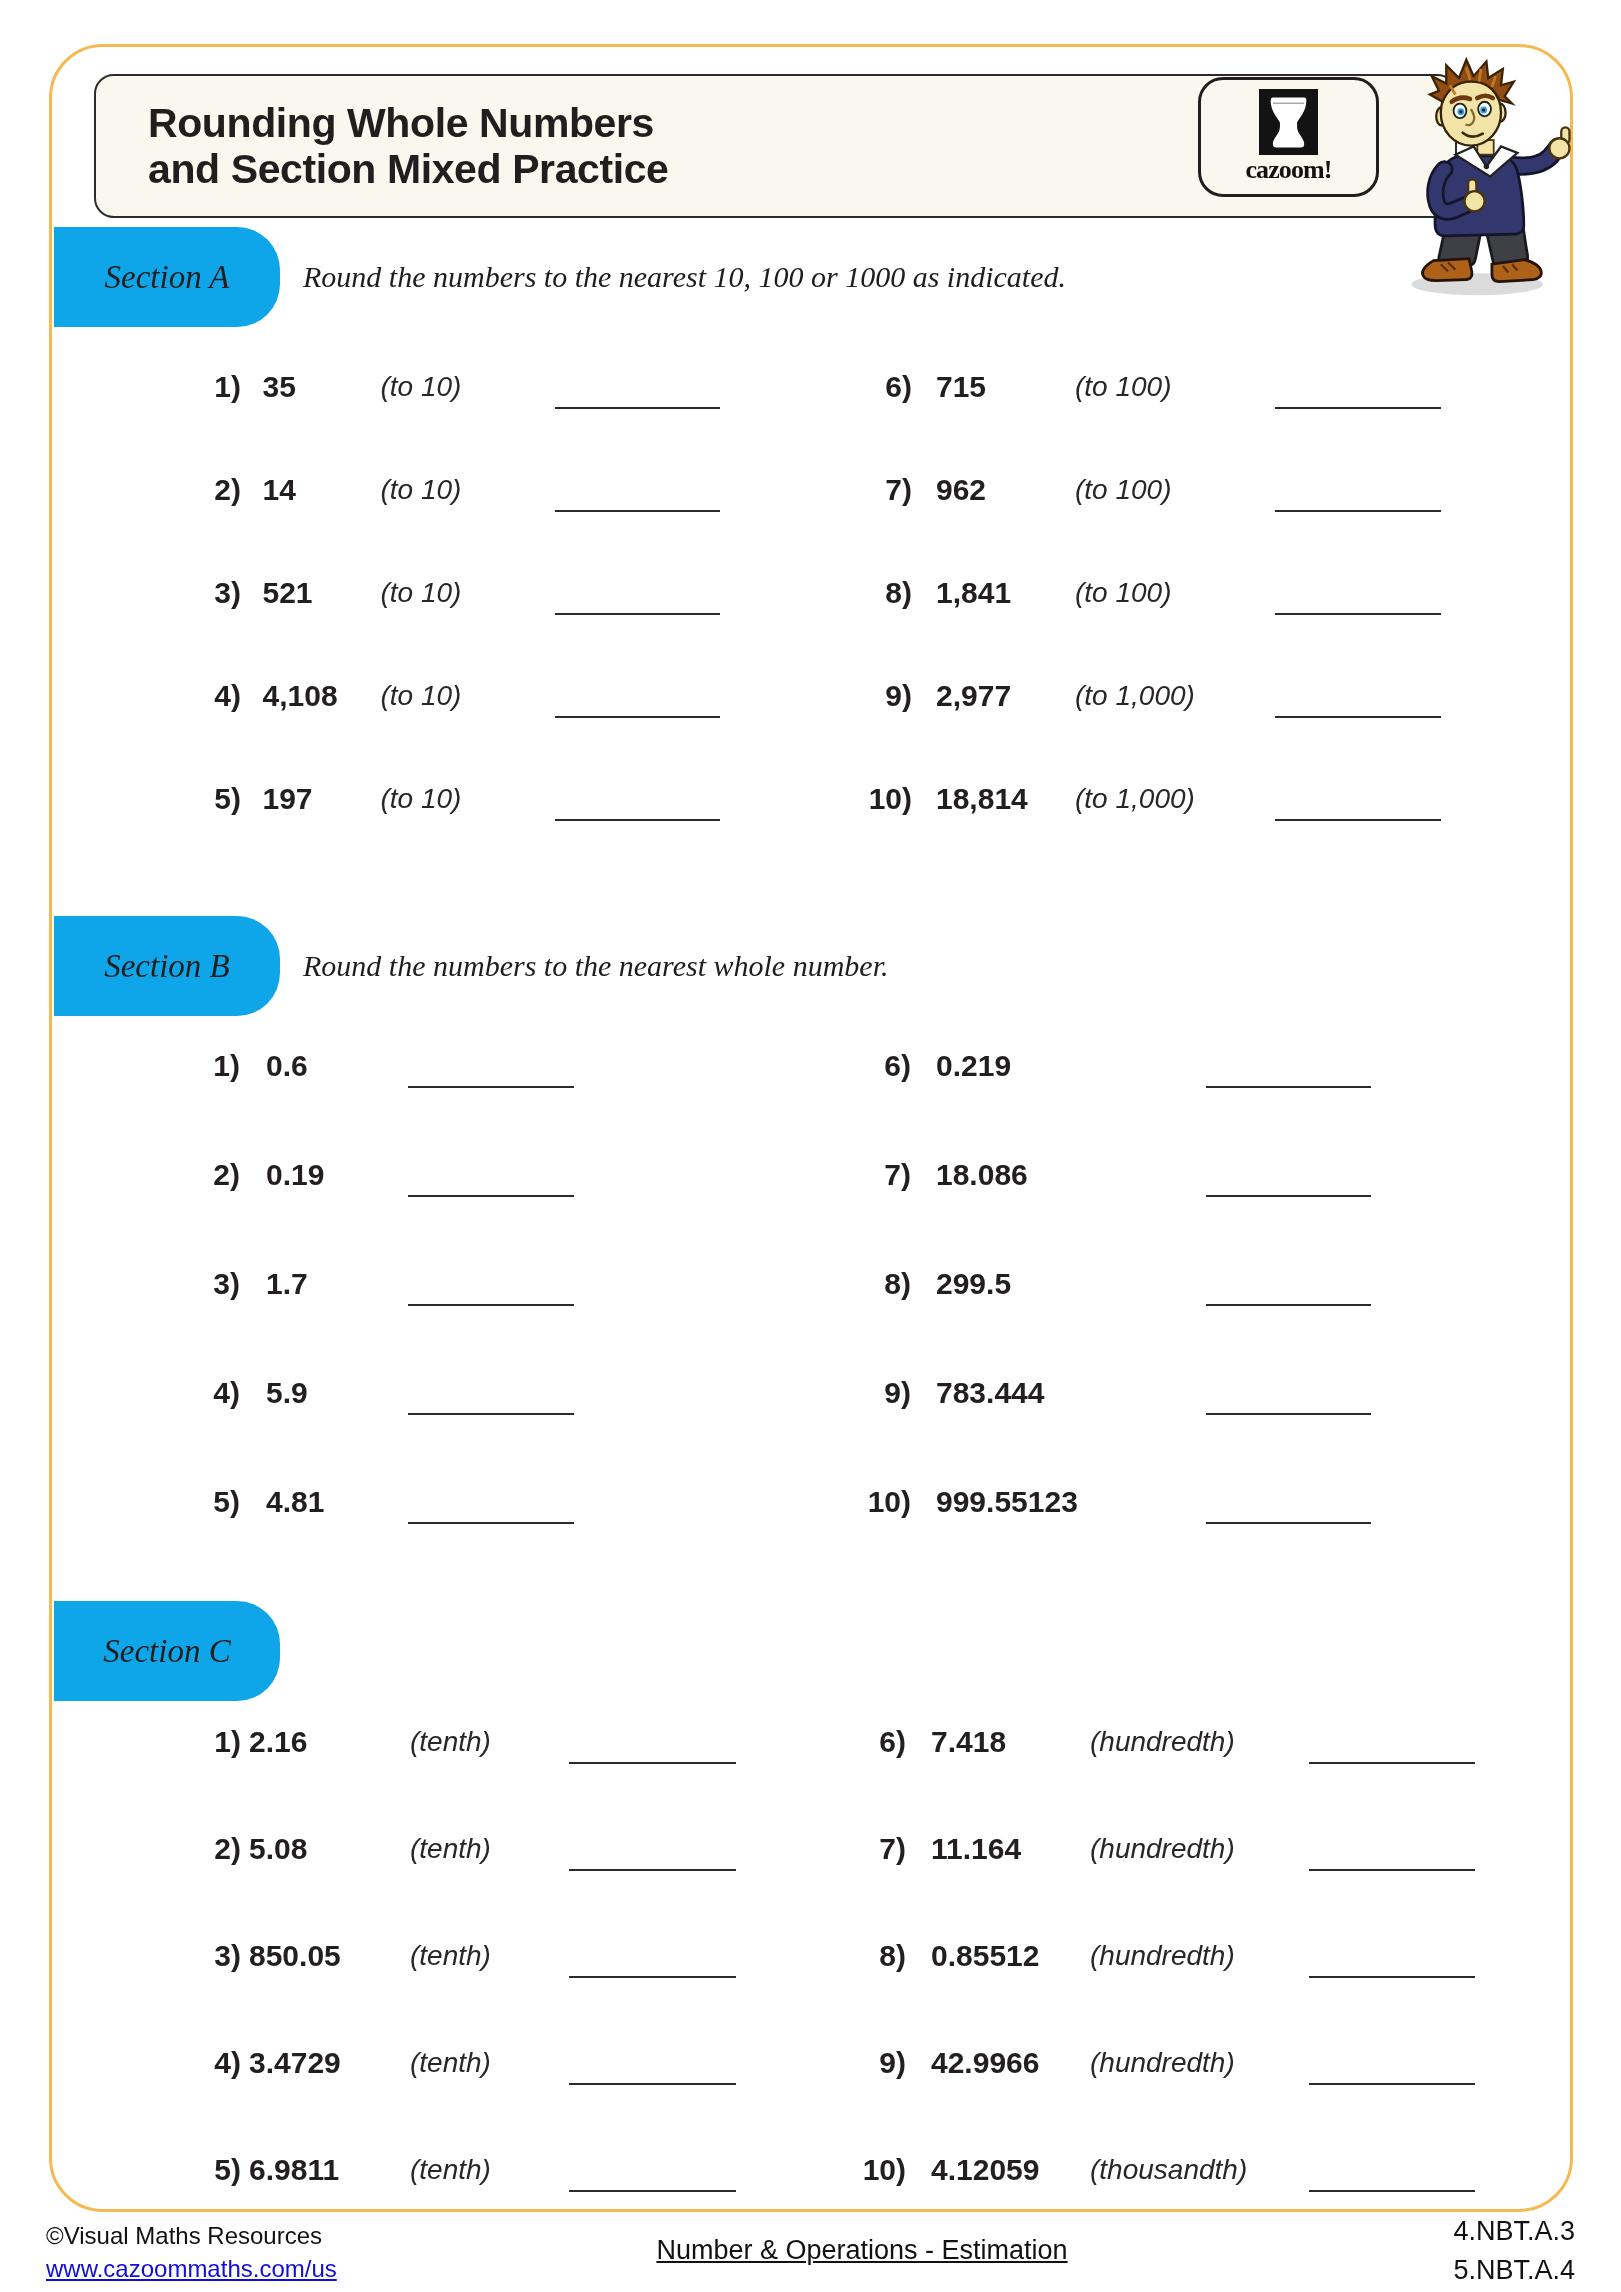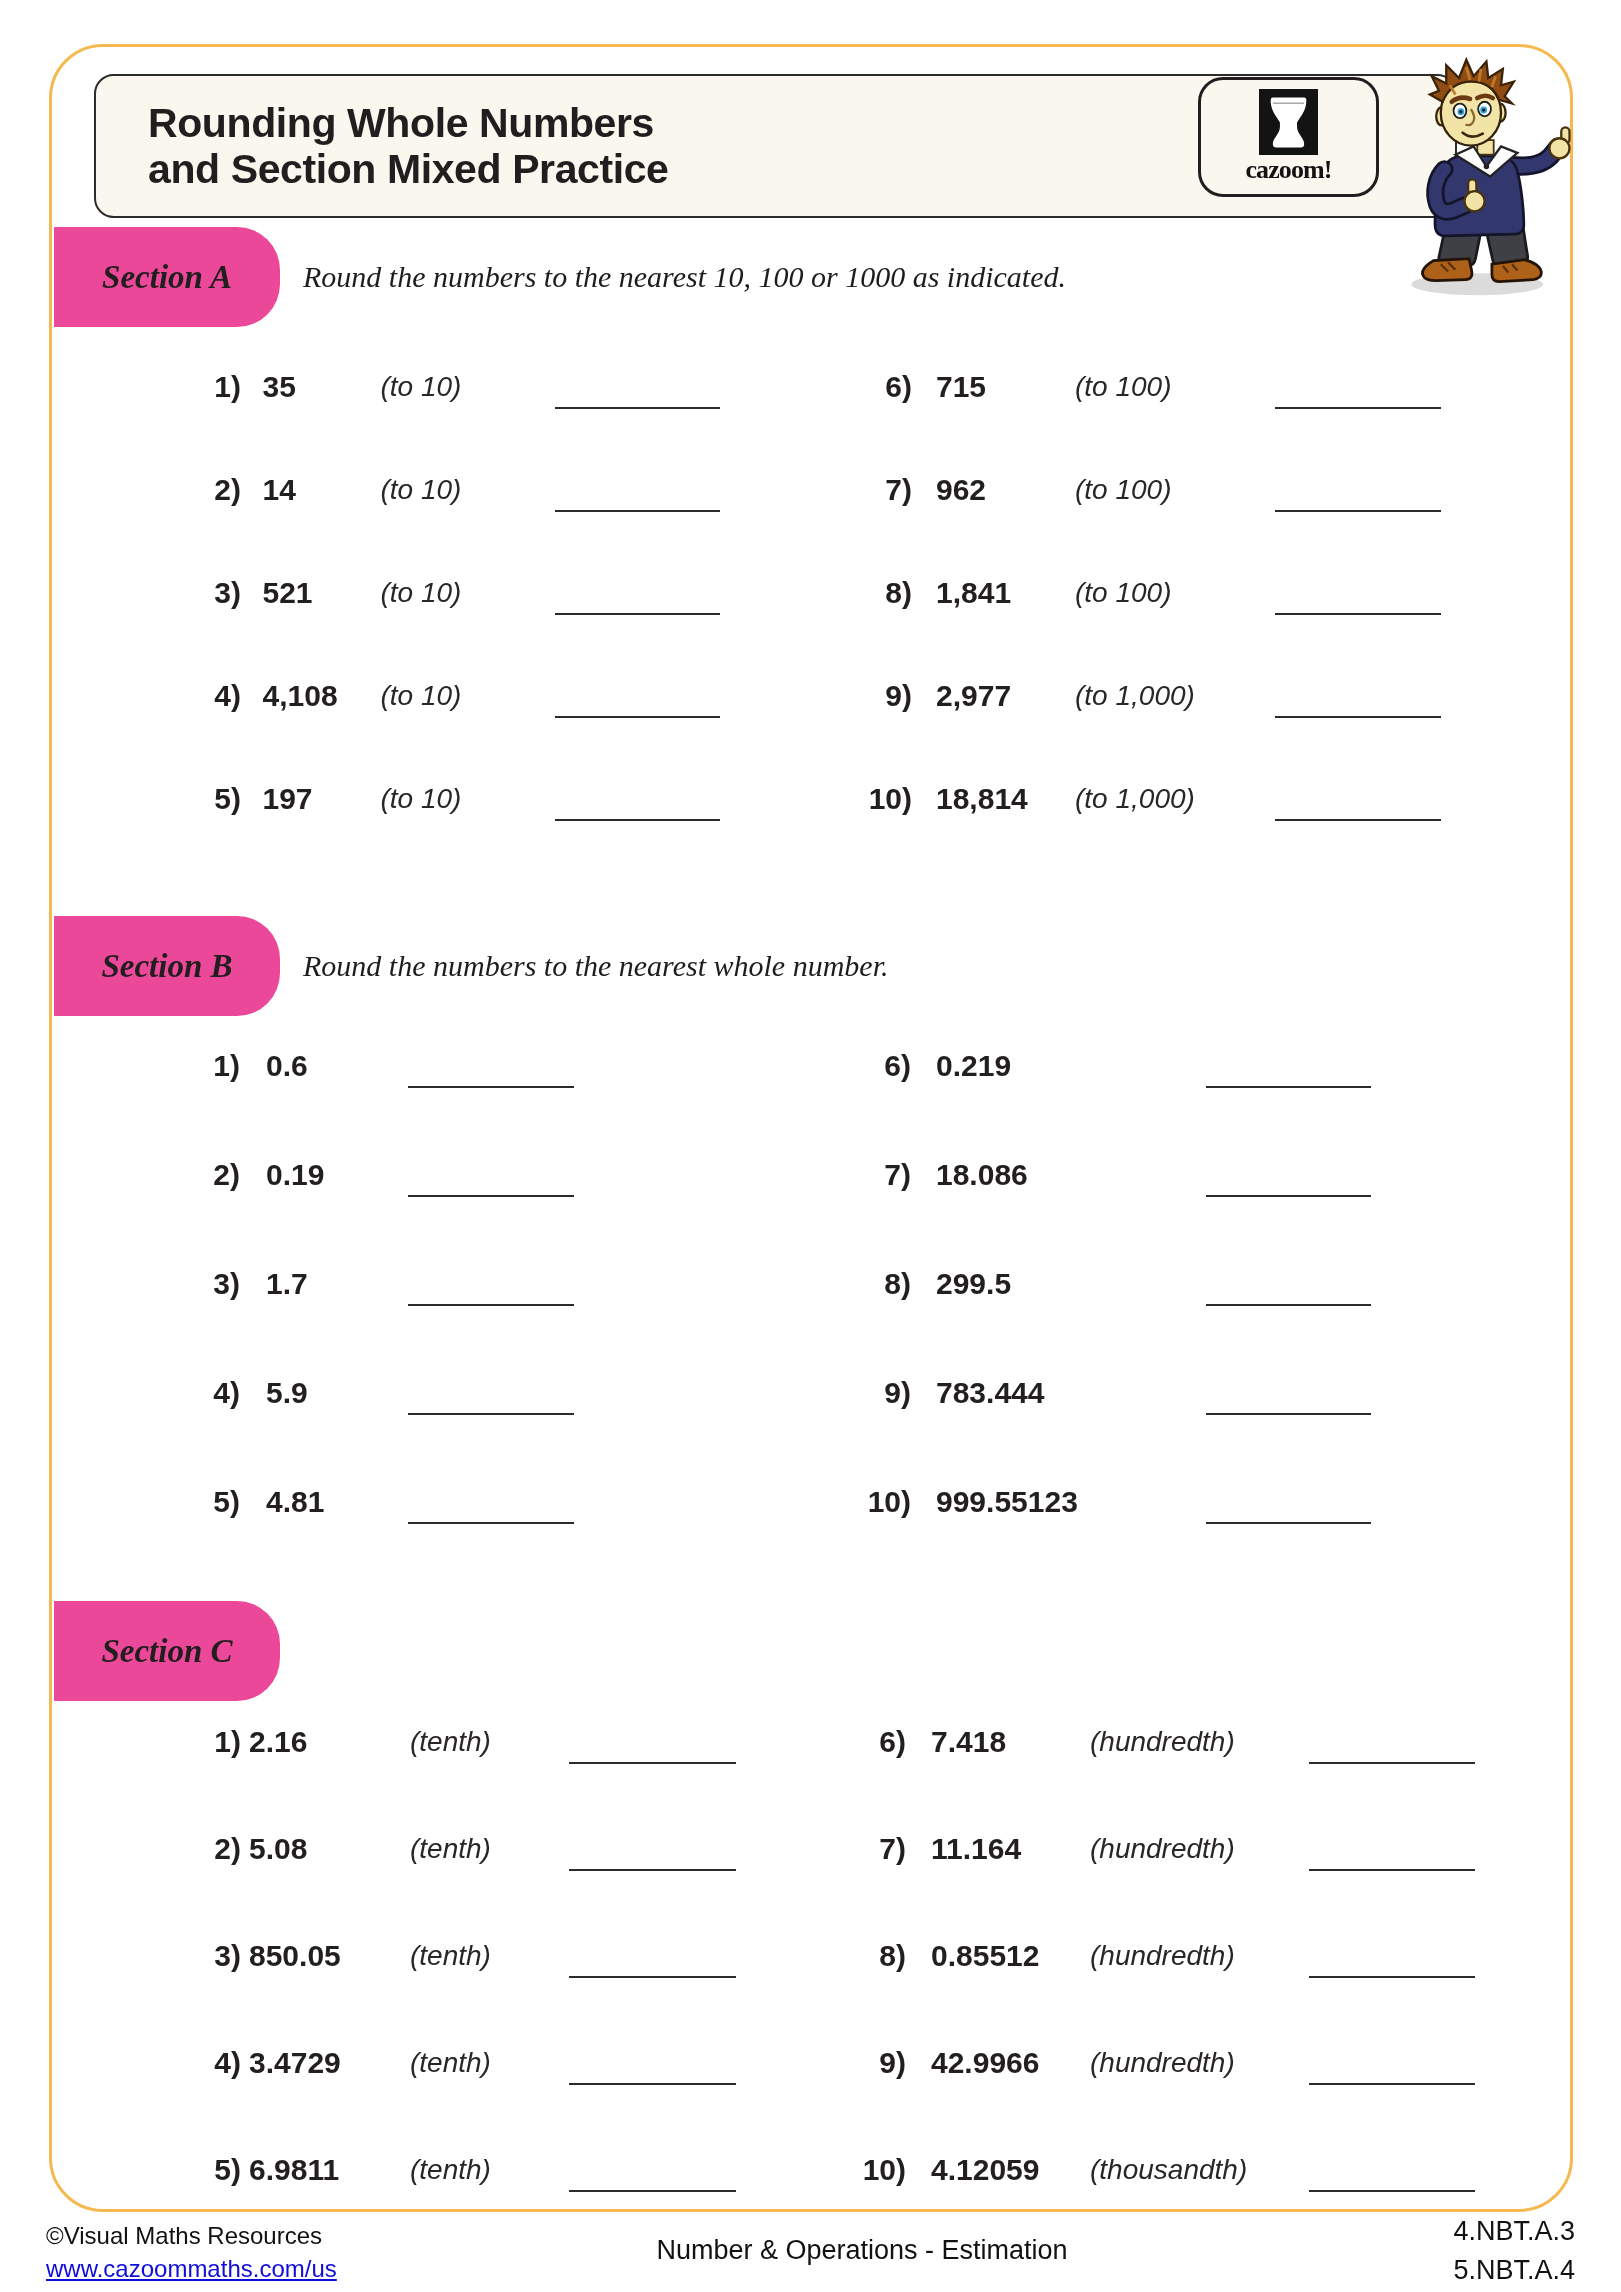--- a/index.html
+++ b/index.html
@@ -33,23 +33,23 @@
     display:flex; align-items:center; justify-content:center;
   }
   .logo-text {
     font-family:"Liberation Serif", serif; font-weight:bold; font-size:26px;
     letter-spacing:-0.9px; color:#131313; margin-top:0px;
   }
   .mascot { position:absolute; left:1386px; top:54px; width:199px; height:247px; }
   
   .sec-label {
     position:absolute; left:54px; width:226px; height:100px;
-    background:#ec4899; border-radius:0 43px 43px 0;
+    background:#0ea5e9; border-radius:0 43px 43px 0;
     display:flex; align-items:center; justify-content:center;
-    font-family:"Liberation Serif", serif; font-style:italic; font-weight:bold;
+    font-family:"Liberation Serif", serif; font-style:italic; font-weight:normal;
     font-size:33px; color:#221E1F;
   }
   .instr {
     position:absolute; left:303px; height:100px; display:flex; align-items:center;
     font-family:"Liberation Serif", serif; font-style:italic; font-size:30px; color:#1F1C1D;
   }
   .lblA,.insA { top:227px; } .lblB,.insB { top:916px; } .lblC,.insC { top:1601px; }
   
   .col { position:absolute; }
   .prow { display:flex; align-items:center; height:39px; }
@@ -67,21 +67,21 @@
   .cAr .pnum{width:106px;} .cAr .pval{margin-left:24px;width:139px;} .cAr .phint{width:200px;} .cAr .aline{width:166px;}
   .cBl .pnum{width:106px;} .cBl .pval{margin-left:26px;width:142px;} .cBl .aline{width:166px;}
   .cBr .pnum{width:105px;} .cBr .pval{margin-left:25px;width:270px;} .cBr .aline{width:165px;}
   .cCl .pnum{width:107px;} .cCl .pval{margin-left:8px;width:161px;} .cCl .phint{width:159px;} .cCl .aline{width:167px;}
   .cCr .pnum{width:100px;} .cCr .pval{margin-left:25px;width:159px;} .cCr .phint{width:219px;} .cCr .aline{width:166px;}
   
   .f-left { position:absolute; left:46px; top:2219px; font-size:24px; line-height:33px; color:#111; }
   .f-link { color:#0F0CDE; text-decoration:underline; cursor:pointer; }
   .f-center {
     position:absolute; left:862px; top:2235px; transform:translateX(-50%);
-    font-size:27px; color:#111; white-space:nowrap;
+    font-size:27px; color:#111; white-space:nowrap;text-decoration:underline;
   }
   .f-right { position:absolute; right:47px; top:2212px; text-align:right; font-size:27px; line-height:39px; color:#111; }
 </style>
 </head>
 <body>
 
 <div class="page">
 
   <div class="pborder"></div>
 

